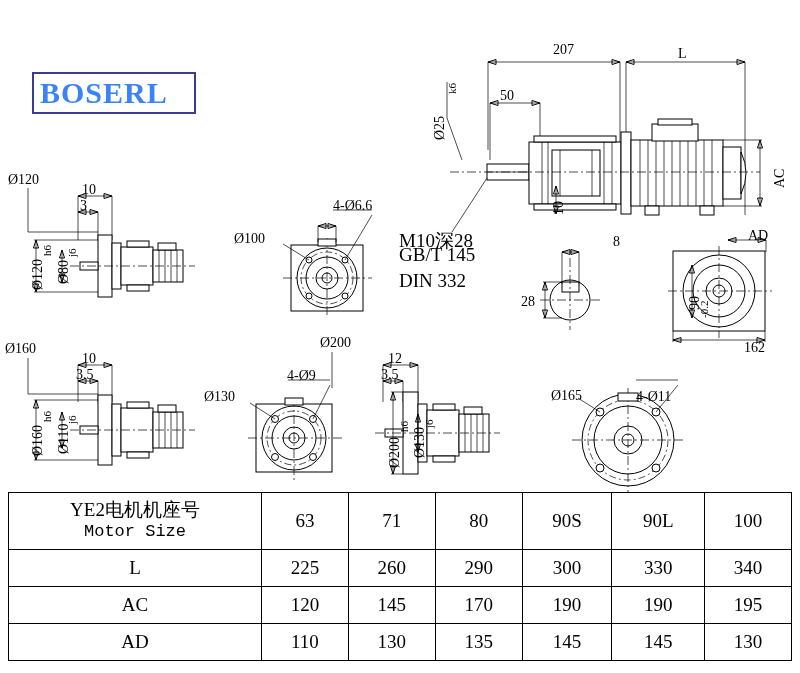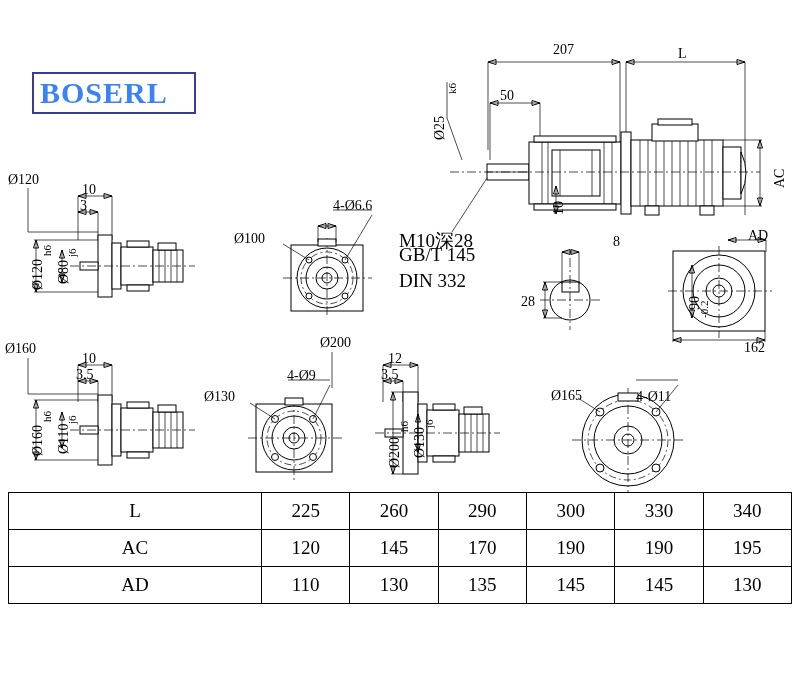--- a/index.html
+++ b/index.html
@@ -436,20 +436,32 @@
   <div class="lbl md vert" style="left:387px;top:468px;">Ø200</div>
   <div class="lbl sm vert" style="left:398px;top:432px;">h6</div>
   <div class="lbl md vert" style="left:412px;top:458px;">Ø130</div>
   <div class="lbl sm vert" style="left:423px;top:428px;">j6</div>
 
   <div class="lbl md" style="left:636px;top:366px;margin-top:23px;">4-Ø11</div>
   <div class="lbl md" style="left:551px;top:388px;text-align:right;">Ø165</div>
 
   <table id="spec-table">
     <tbody>
+      <tr class="first">
+        <td class="head">
+          <div class="head-cn">YE2电机机座号</div>
+          <div class="head-en">Motor Size</div>
+        </td>
+        <td>63</td>
+        <td>71</td>
+        <td>80</td>
+        <td>90S</td>
+        <td>90L</td>
+        <td>100</td>
+      </tr>
       <tr>
         <td class="head">L</td>
         <td>225</td>
         <td>260</td>
         <td>290</td>
         <td>300</td>
         <td>330</td>
         <td>340</td>
       </tr>
       <tr>

